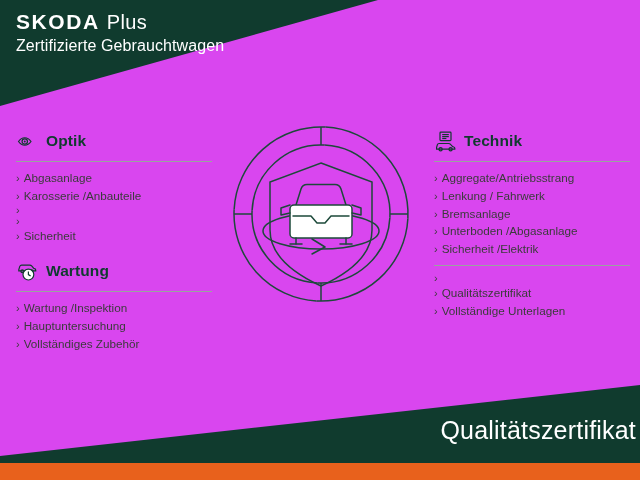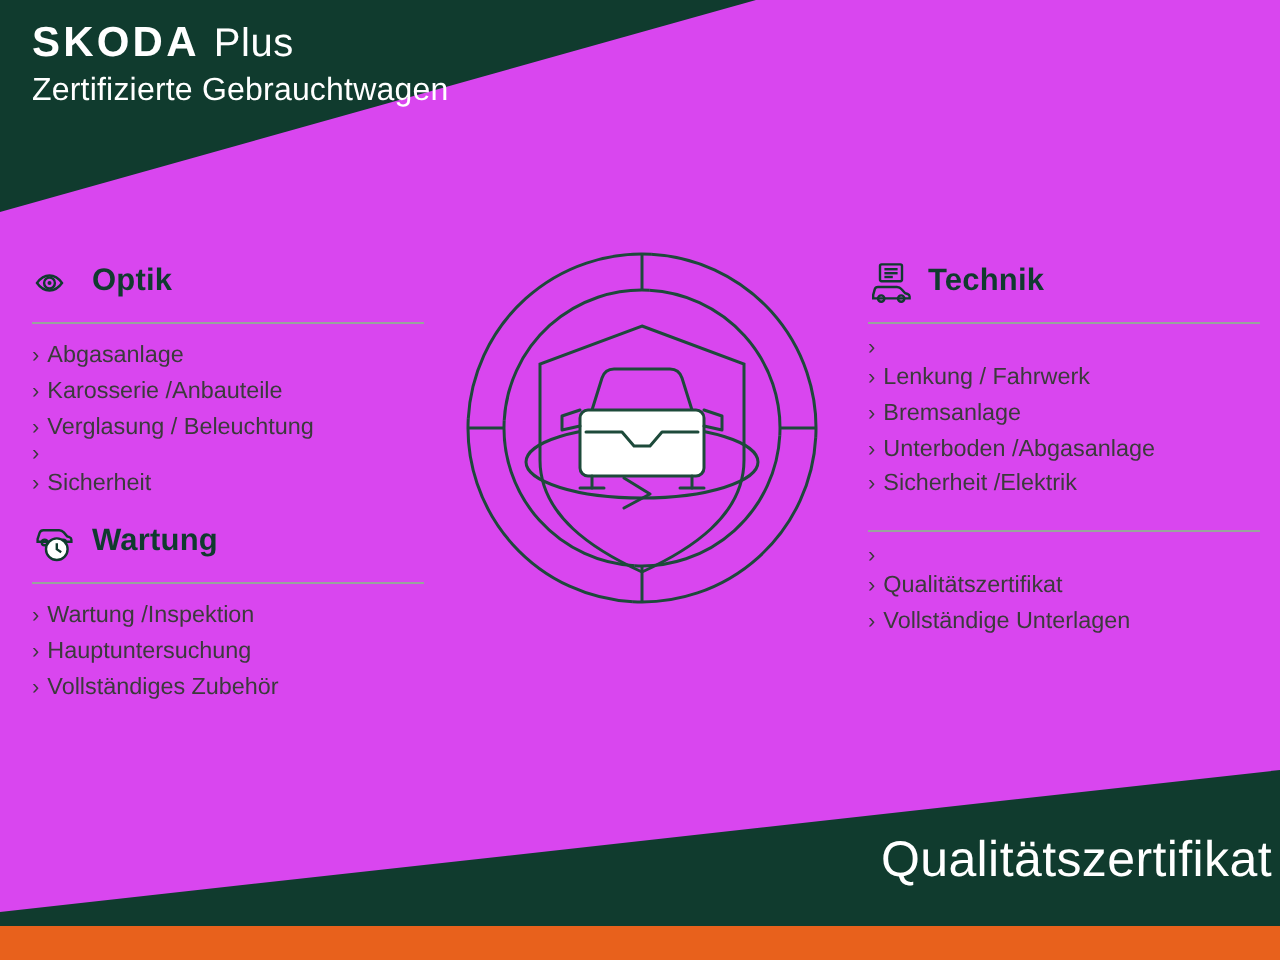--- a/index.html
+++ b/index.html
@@ -179,21 +179,20 @@
       <li>
           <span class="chev">›</span>
           <span>Abgasanlage</span>
         </li>
       <li>
           <span class="chev">›</span>
           <span>Karosserie /Anbauteile</span>
         </li>
       <li>
           <span class="chev">›</span>
-          <span>Verglasung / Beleuchtung</span>
         </li>
       <li>
           <span class="chev">›</span>
         </li>
       <li>
           <span class="chev">›</span>
           <span>Sicherheit</span>
         </li>
     </ul>
   </div>
@@ -208,20 +207,21 @@
         <path d="M2.6 18.4 L3.4 15.6 C3.6 14.9, 4.2 14.5, 5 14.5 L14.5 14.5 C15.4 14.5, 16.2 14.9, 16.8 15.6 L18.6 17.6 L19.8 18 C20.4 18.2, 20.8 18.7, 20.8 19.3 L20.8 20.2 L2.6 20.2 Z"></path>
         <circle cx="6.6" cy="20.3" r="1.6"></circle>
         <circle cx="16.6" cy="20.3" r="1.6"></circle>
       </svg>
       <span class="sec-title">Technik</span>
     </div>
     <div class="sec-rule"></div>
     <ul class="sec-list">
       <li>
           <span class="chev">›</span>
+          <span>Aggregate/Antriebsstrang</span>
         </li>
       <li>
           <span class="chev">›</span>
           <span>Lenkung / Fahrwerk</span>
         </li>
       <li>
           <span class="chev">›</span>
           <span>Bremsanlage</span>
         </li>
       <li>

